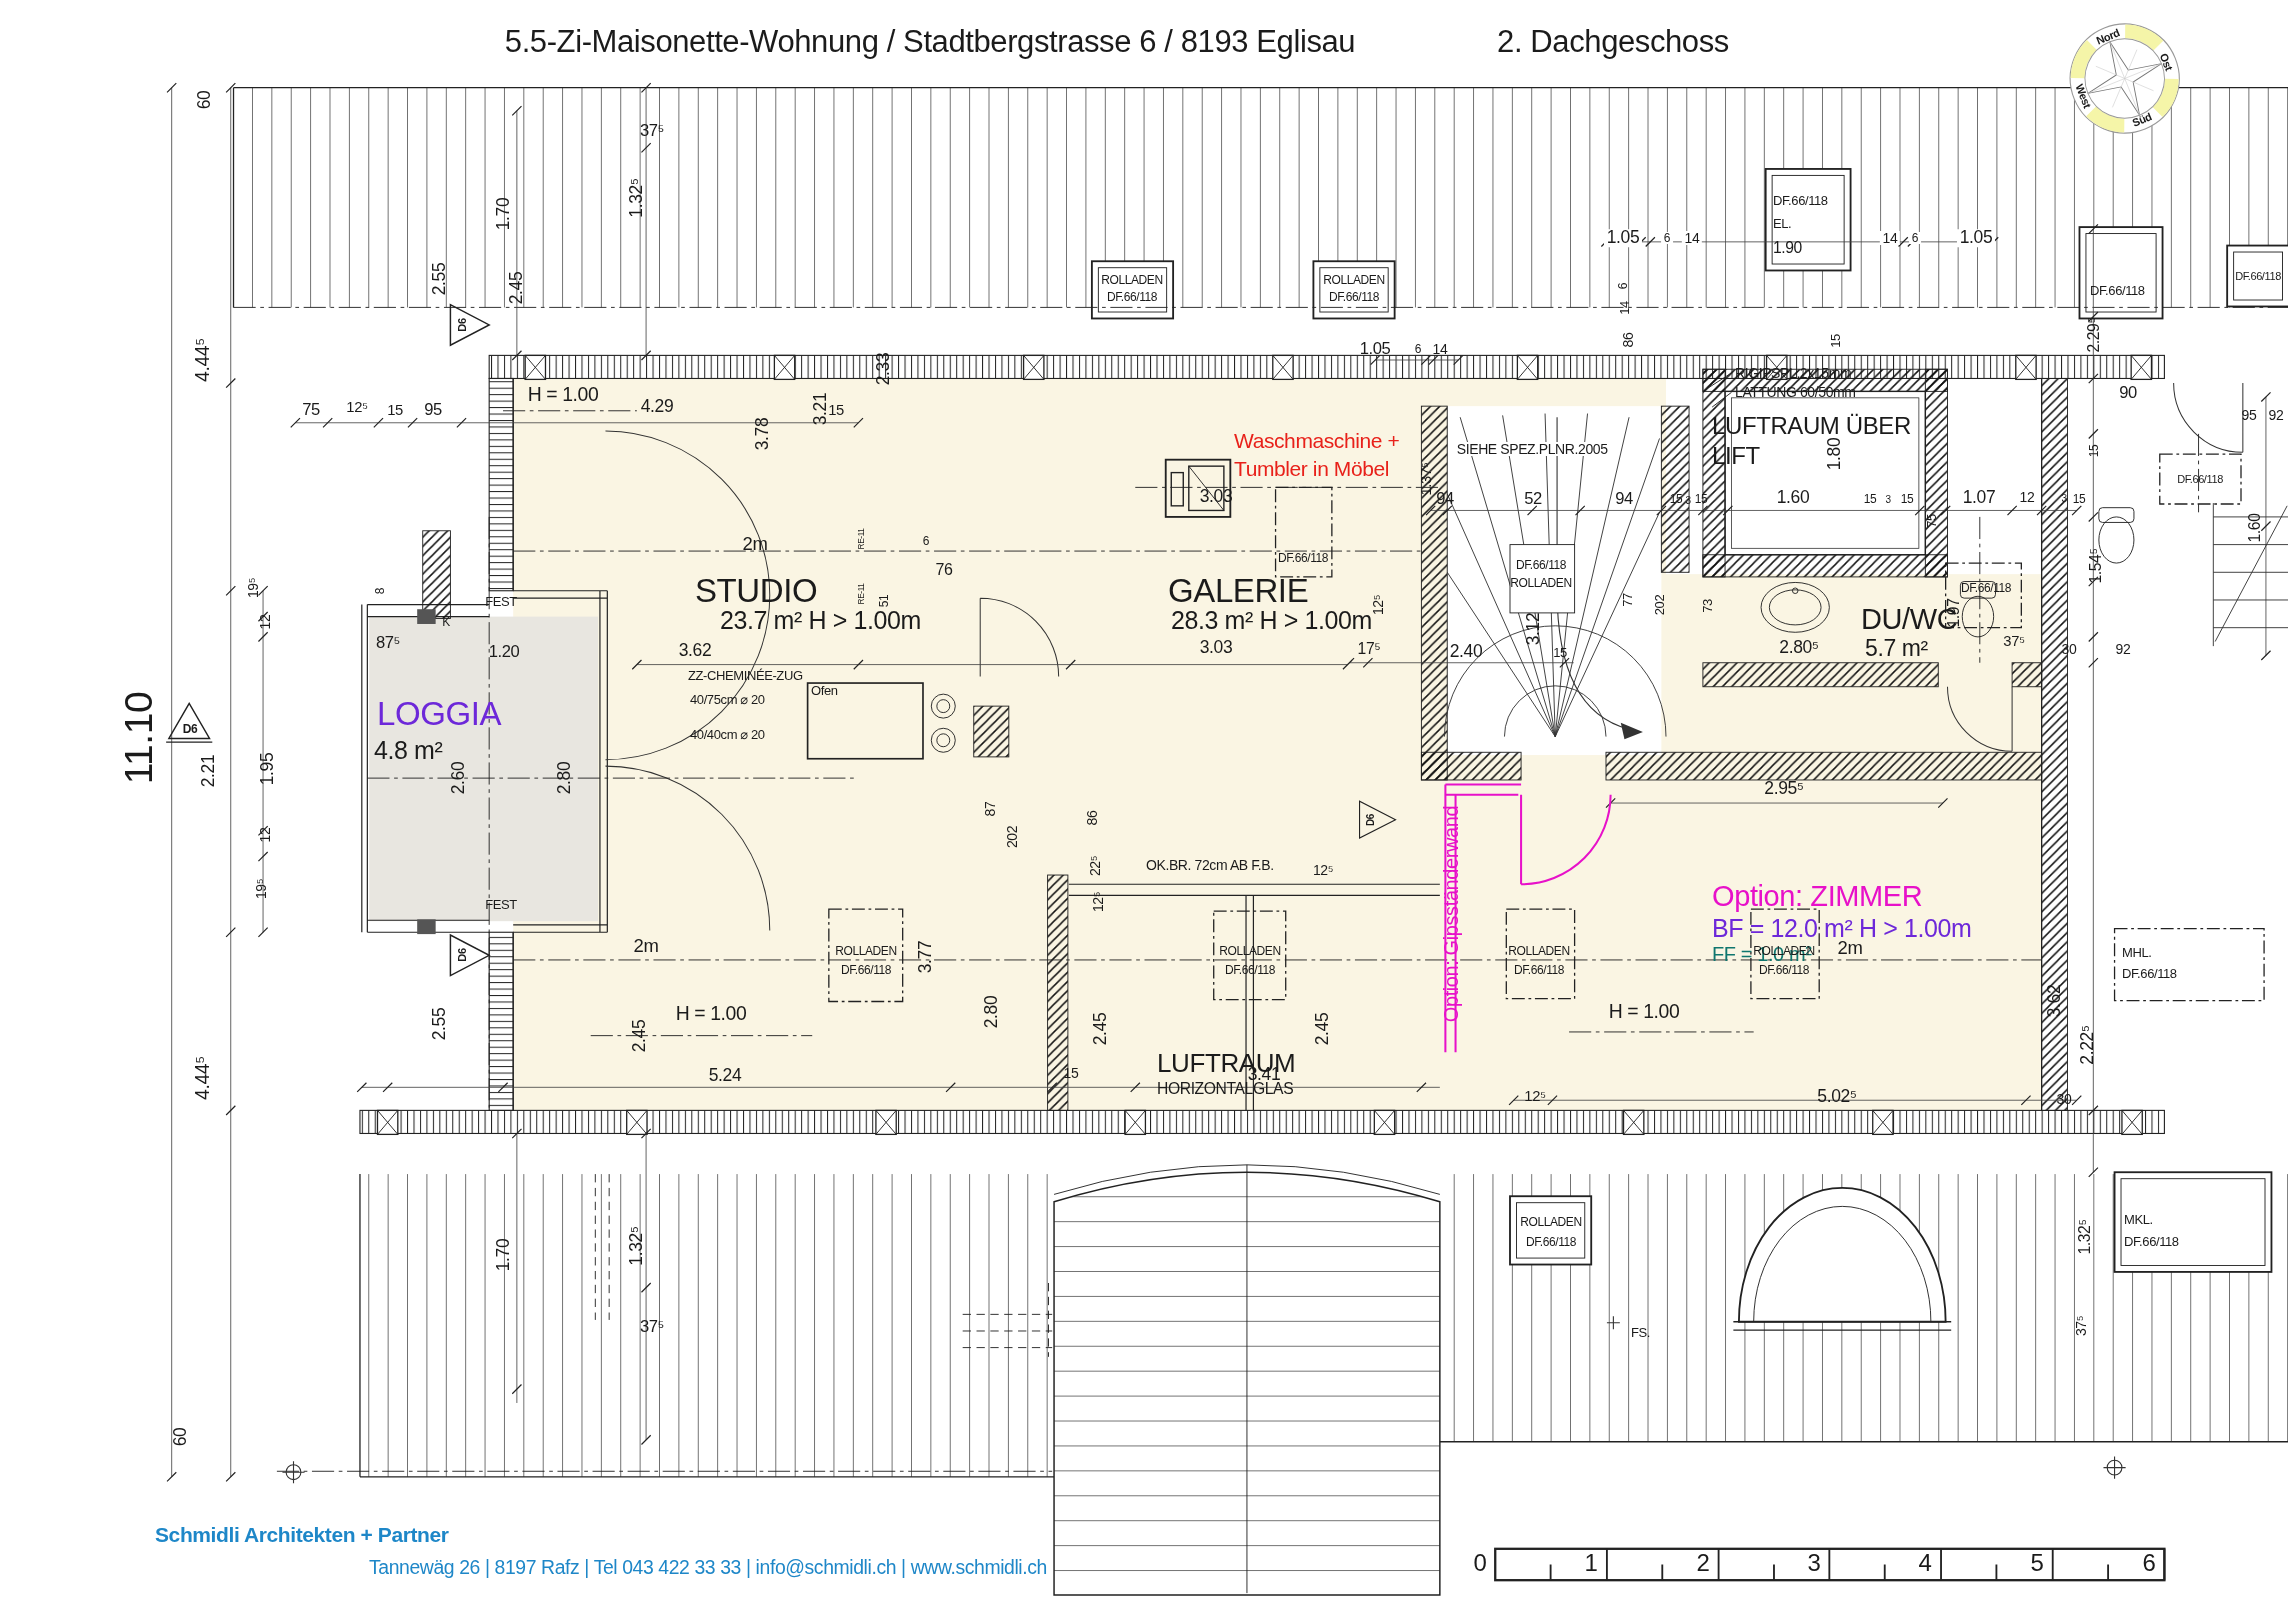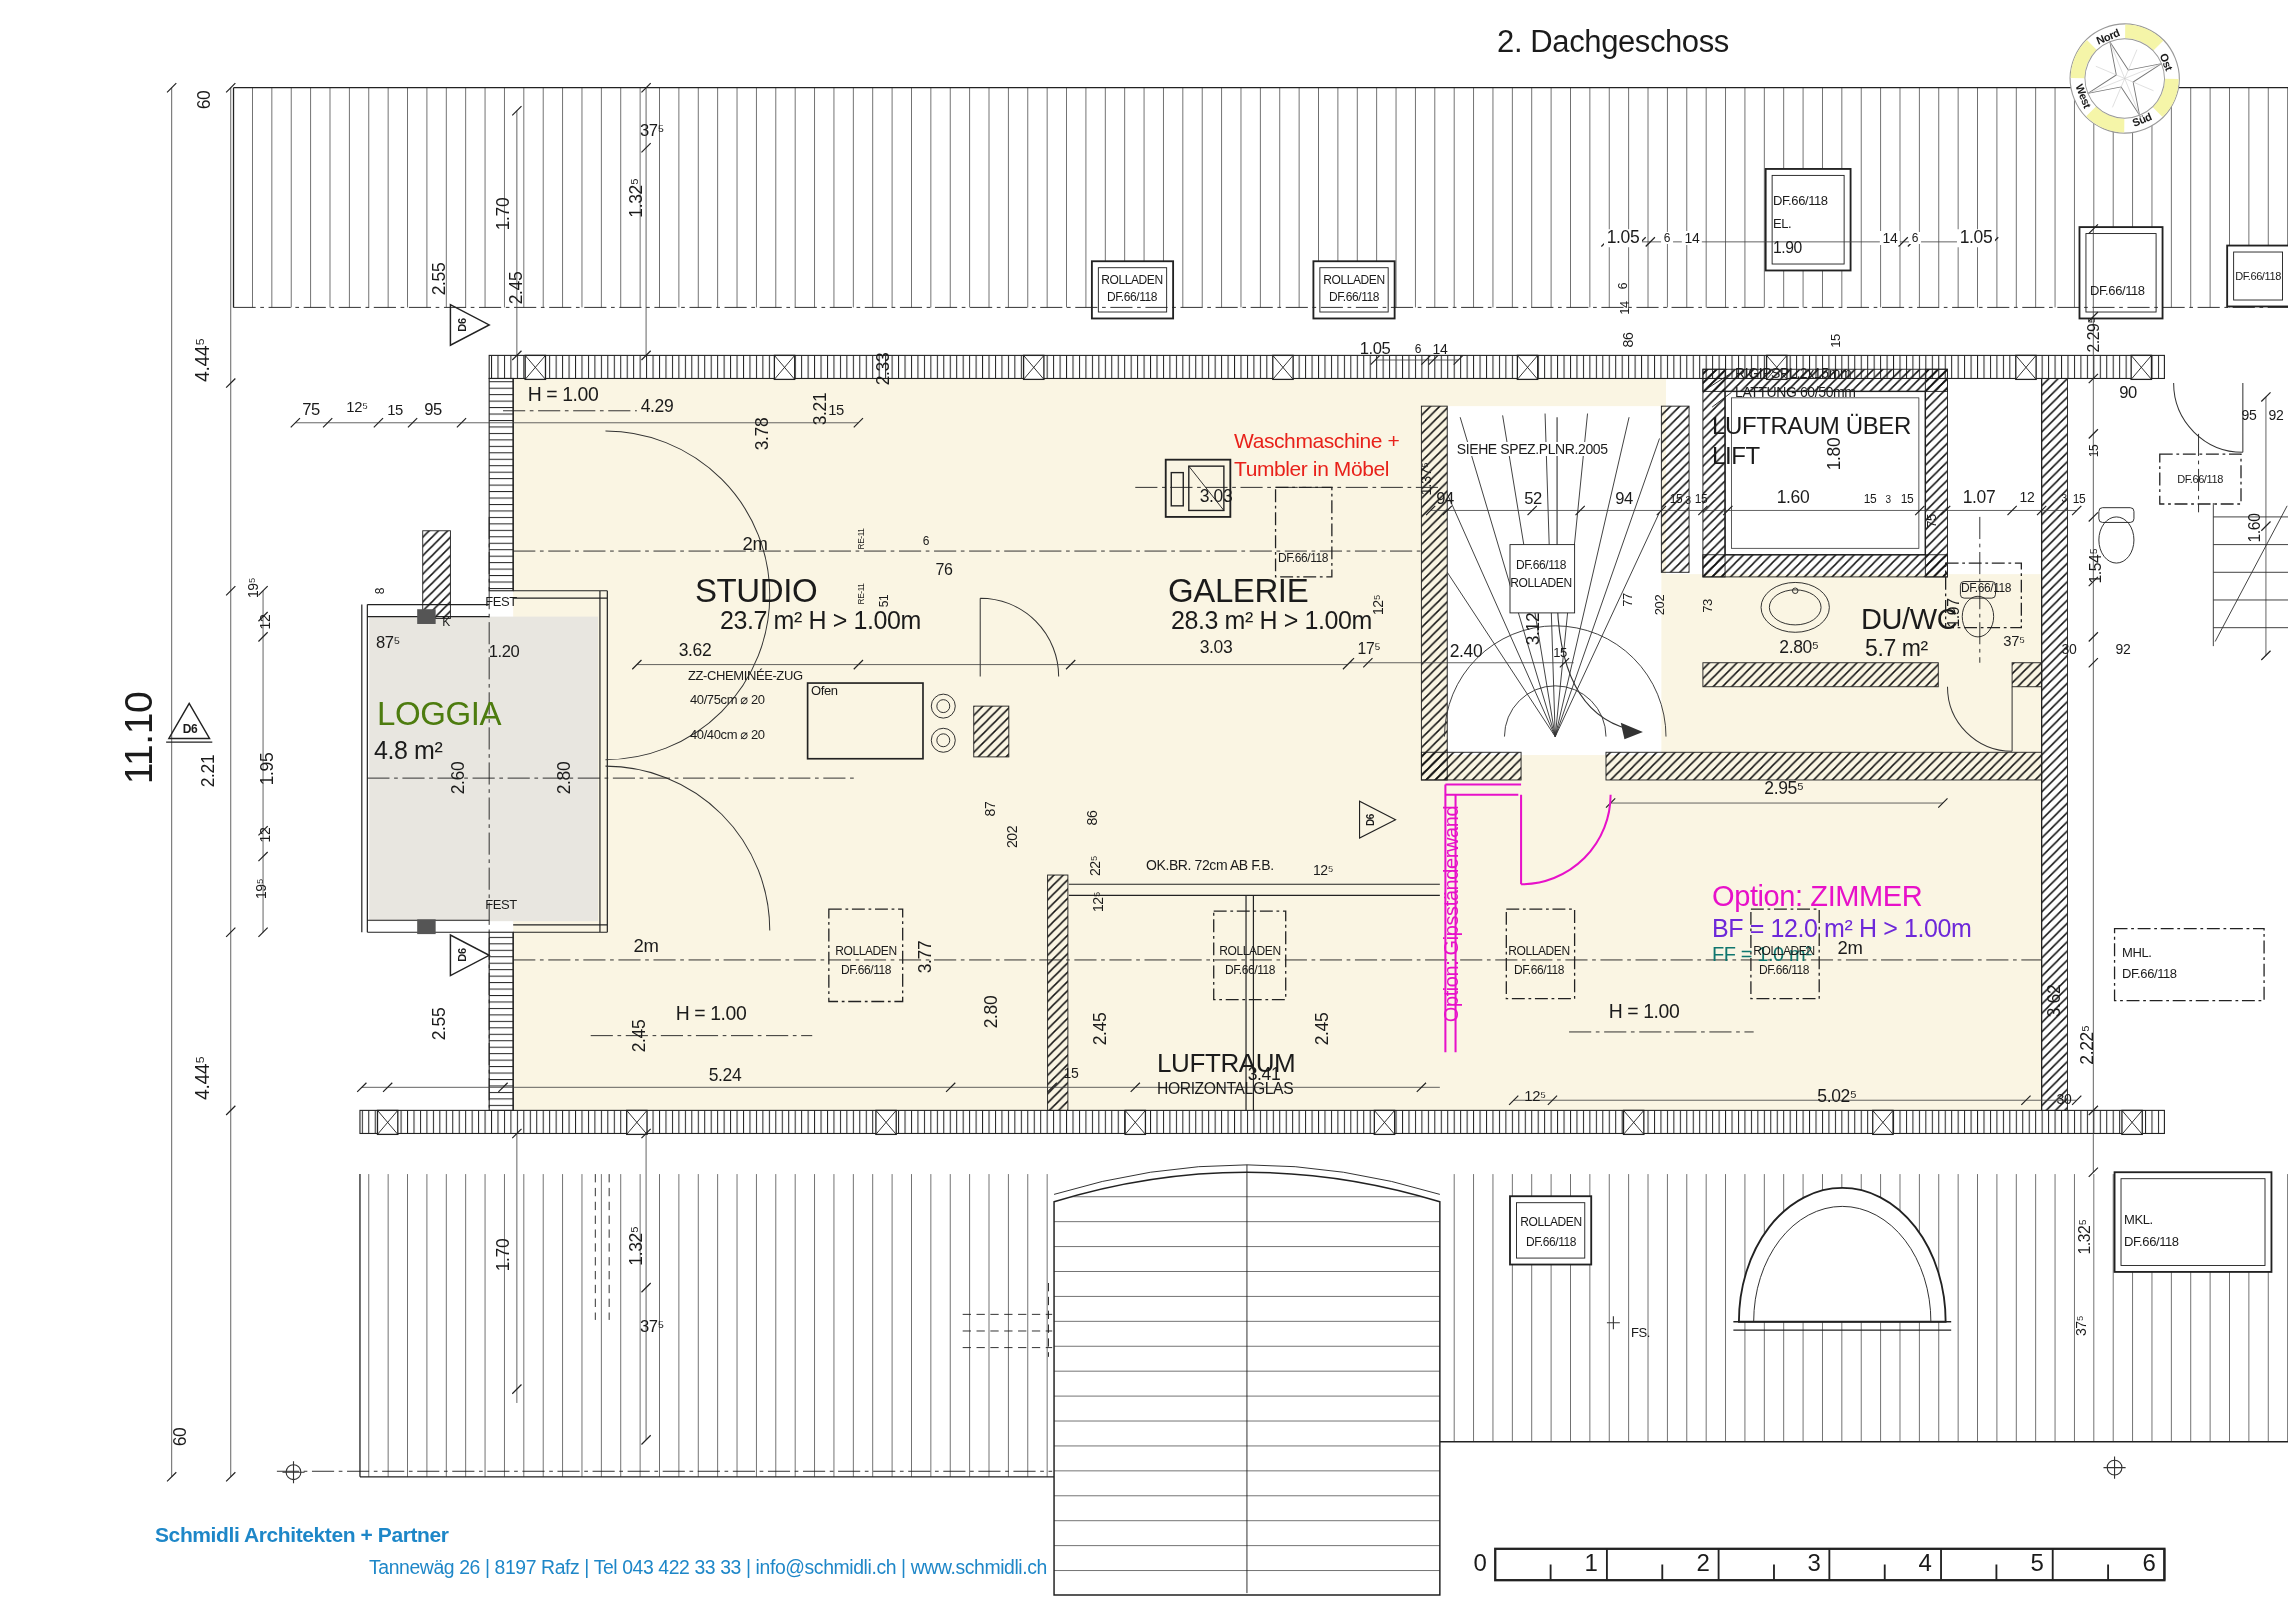--- a/index.html
+++ b/index.html
@@ -246,26 +246,27 @@
   </g>
 
   <g>
     <rect x="1620" y="1678" width="725" height="34" fill="#fff" stroke="#222" stroke-width="2.5"></rect>
     <path d="M1741,1678V1712M1862,1678V1712M1982,1678V1712M2103,1678V1712M2224,1678V1712M2345,1678V1712" stroke="#222" stroke-width="2"></path>
     <path d="M1680,1695V1712M1801,1695V1712M1922,1695V1712M2042,1695V1712M2163,1695V1712M2284,1695V1712" stroke="#222" stroke-width="2"></path>
   </g>
 </svg>
 
 <div id="labels">
+      <div class="lbl" style="left: 930px; top: 41px; font-size: 31px; color: rgb(27, 27, 27); transform: translate(-50%, -50%) rotate(0deg);">5.5-Zi-Maisonette-Wohnung / Stadtbergstrasse 6 / 8193 Eglisau</div>
       <div class="lbl" style="left: 1613px; top: 41px; font-size: 31px; color: rgb(27, 27, 27); transform: translate(-50%, -50%) rotate(0deg);">2. Dachgeschoss</div>
       <div class="lbl bold" style="left: 2108px; top: 37px; font-size: 11px; color: rgb(27, 27, 27); transform: translate(-50%, -50%) rotate(-22deg);">Nord</div>
       <div class="lbl bold" style="left: 2166px; top: 62px; font-size: 11px; color: rgb(27, 27, 27); transform: translate(-50%, -50%) rotate(68deg);">Ost</div>
       <div class="lbl bold" style="left: 2142px; top: 120px; font-size: 11px; color: rgb(27, 27, 27); transform: translate(-50%, -50%) rotate(-22deg);">Süd</div>
       <div class="lbl bold" style="left: 2083px; top: 96px; font-size: 11px; color: rgb(27, 27, 27); transform: translate(-50%, -50%) rotate(68deg);">West</div>
-      <div class="lbl left" style="left: 377px; top: 713px; font-size: 33px; color: #4d7c0f; transform: translate(0px, -50%) rotate(0deg);">LOGGIA</div>
+      <div class="lbl left" style="left: 377px; top: 713px; font-size: 33px; color: #6d28d9; transform: translate(0px, -50%) rotate(0deg);">LOGGIA</div>
       <div class="lbl left" style="left: 374px; top: 750px; font-size: 25px; color: rgb(27, 27, 27); transform: translate(0px, -50%) rotate(0deg);">4.8 m²</div>
       <div class="lbl left" style="left: 695px; top: 590px; font-size: 33px; color: rgb(27, 27, 27); transform: translate(0px, -50%) rotate(0deg);">STUDIO</div>
       <div class="lbl left" style="left: 720px; top: 620px; font-size: 25px; color: rgb(27, 27, 27); transform: translate(0px, -50%) rotate(0deg);">23.7 m²  H &gt; 1.00m</div>
       <div class="lbl left" style="left: 1168px; top: 590px; font-size: 33px; color: rgb(27, 27, 27); transform: translate(0px, -50%) rotate(0deg);">GALERIE</div>
       <div class="lbl left" style="left: 1171px; top: 620px; font-size: 25px; color: rgb(27, 27, 27); transform: translate(0px, -50%) rotate(0deg);">28.3 m²  H &gt; 1.00m</div>
       <div class="lbl left" style="left: 1861px; top: 619px; font-size: 29px; color: rgb(27, 27, 27); transform: translate(0px, -50%) rotate(0deg);">DU/WC</div>
       <div class="lbl left" style="left: 1865px; top: 648px; font-size: 23px; color: rgb(27, 27, 27); transform: translate(0px, -50%) rotate(0deg);">5.7 m²</div>
       <div class="lbl left" style="left: 1712px; top: 426px; font-size: 24px; color: rgb(27, 27, 27); transform: translate(0px, -50%) rotate(0deg);">LUFTRAUM ÜBER</div>
       <div class="lbl left" style="left: 1712px; top: 456px; font-size: 24px; color: rgb(27, 27, 27); transform: translate(0px, -50%) rotate(0deg);">LIFT</div>
       <div class="lbl left" style="left: 1157px; top: 1063px; font-size: 26px; color: rgb(27, 27, 27); transform: translate(0px, -50%) rotate(0deg);">LUFTRAUM</div>

